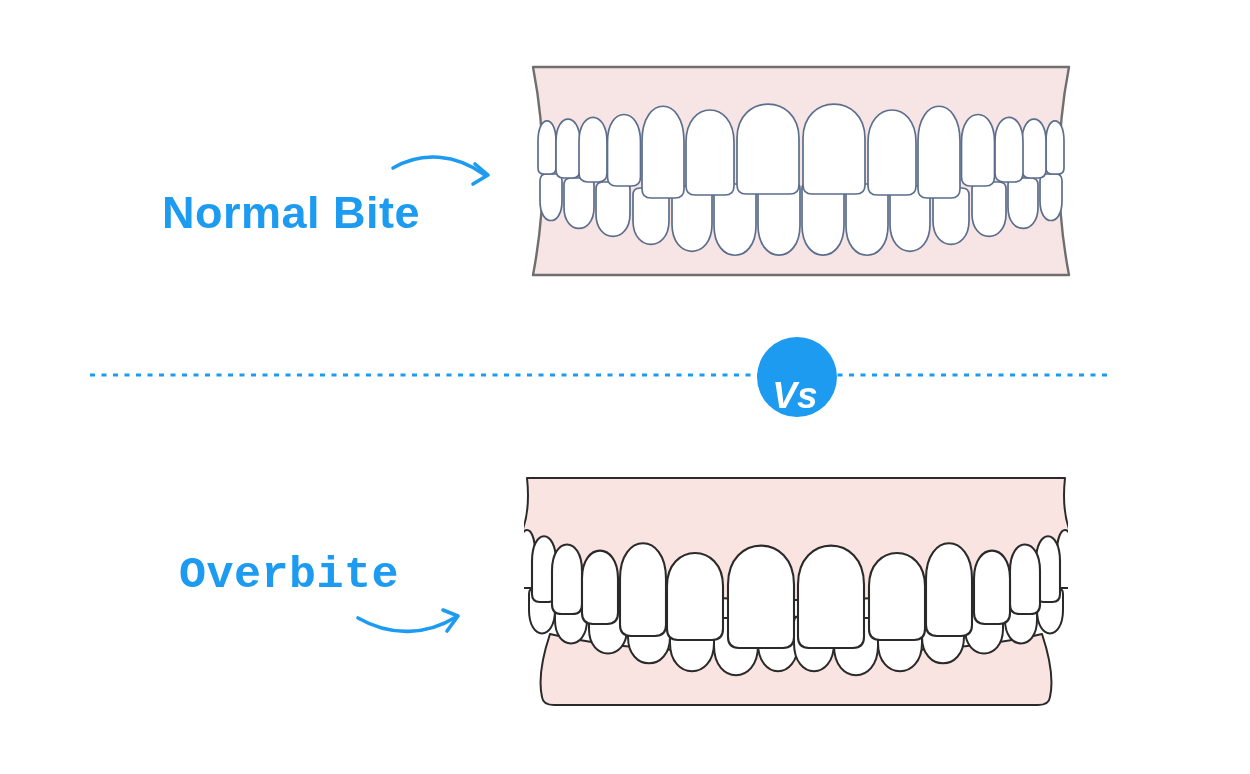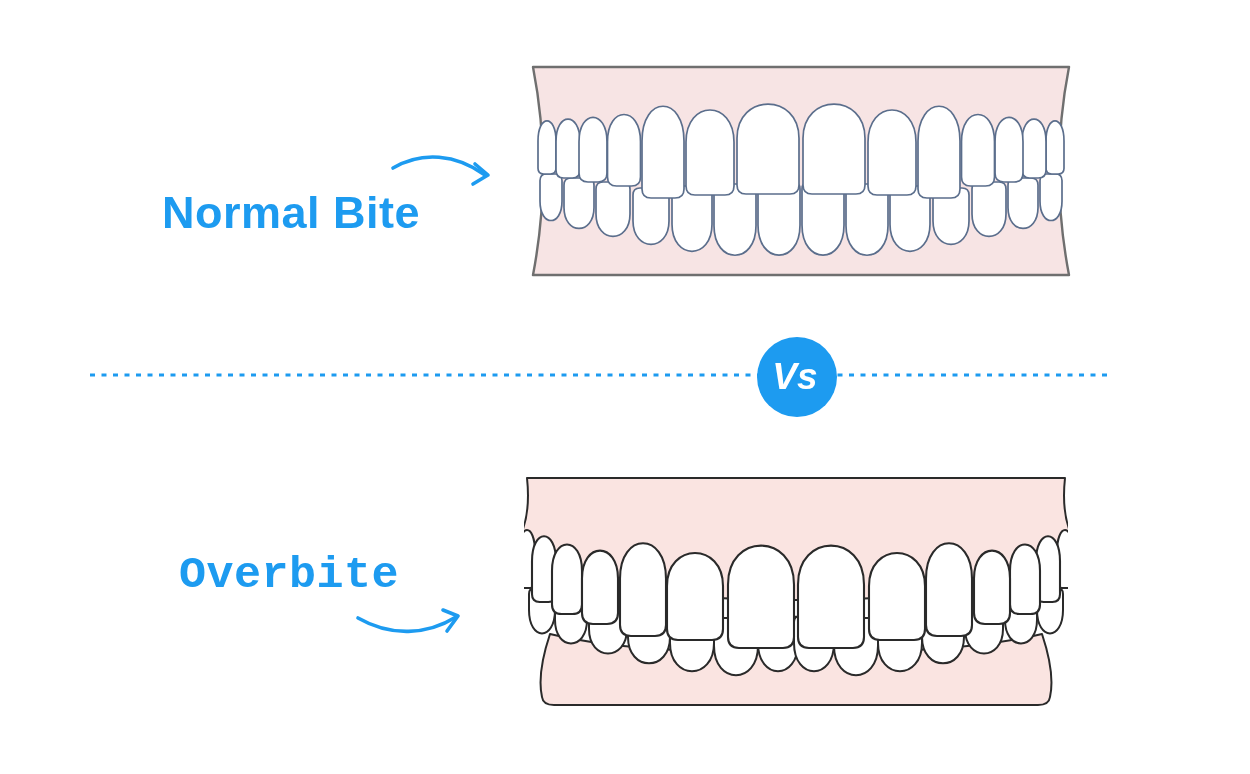--- a/index.html
+++ b/index.html
@@ -25,21 +25,21 @@
     white-space:nowrap;
   }
   .label-normal{left:162px;top:190px;}
   .label-overbite{left:179px;top:553px;font-family:Liberation Mono, monospace;}
   .badge{
     position:absolute;
     left:757px;top:337px;
     width:80px;height:80px;
     border-radius:50%;
     background:var(--accent);
-    display:flex;align-items:center;justify-content:center;
+    display:flex;align-items:flex-end;justify-content:center;
     z-index:3;
   }
   .badge span{
     color:#ffffff;
     font-size:37px;
     font-style:italic;
     font-weight:700;
     transform:translateX(-2px);
   }
   svg{position:absolute;display:block;}

